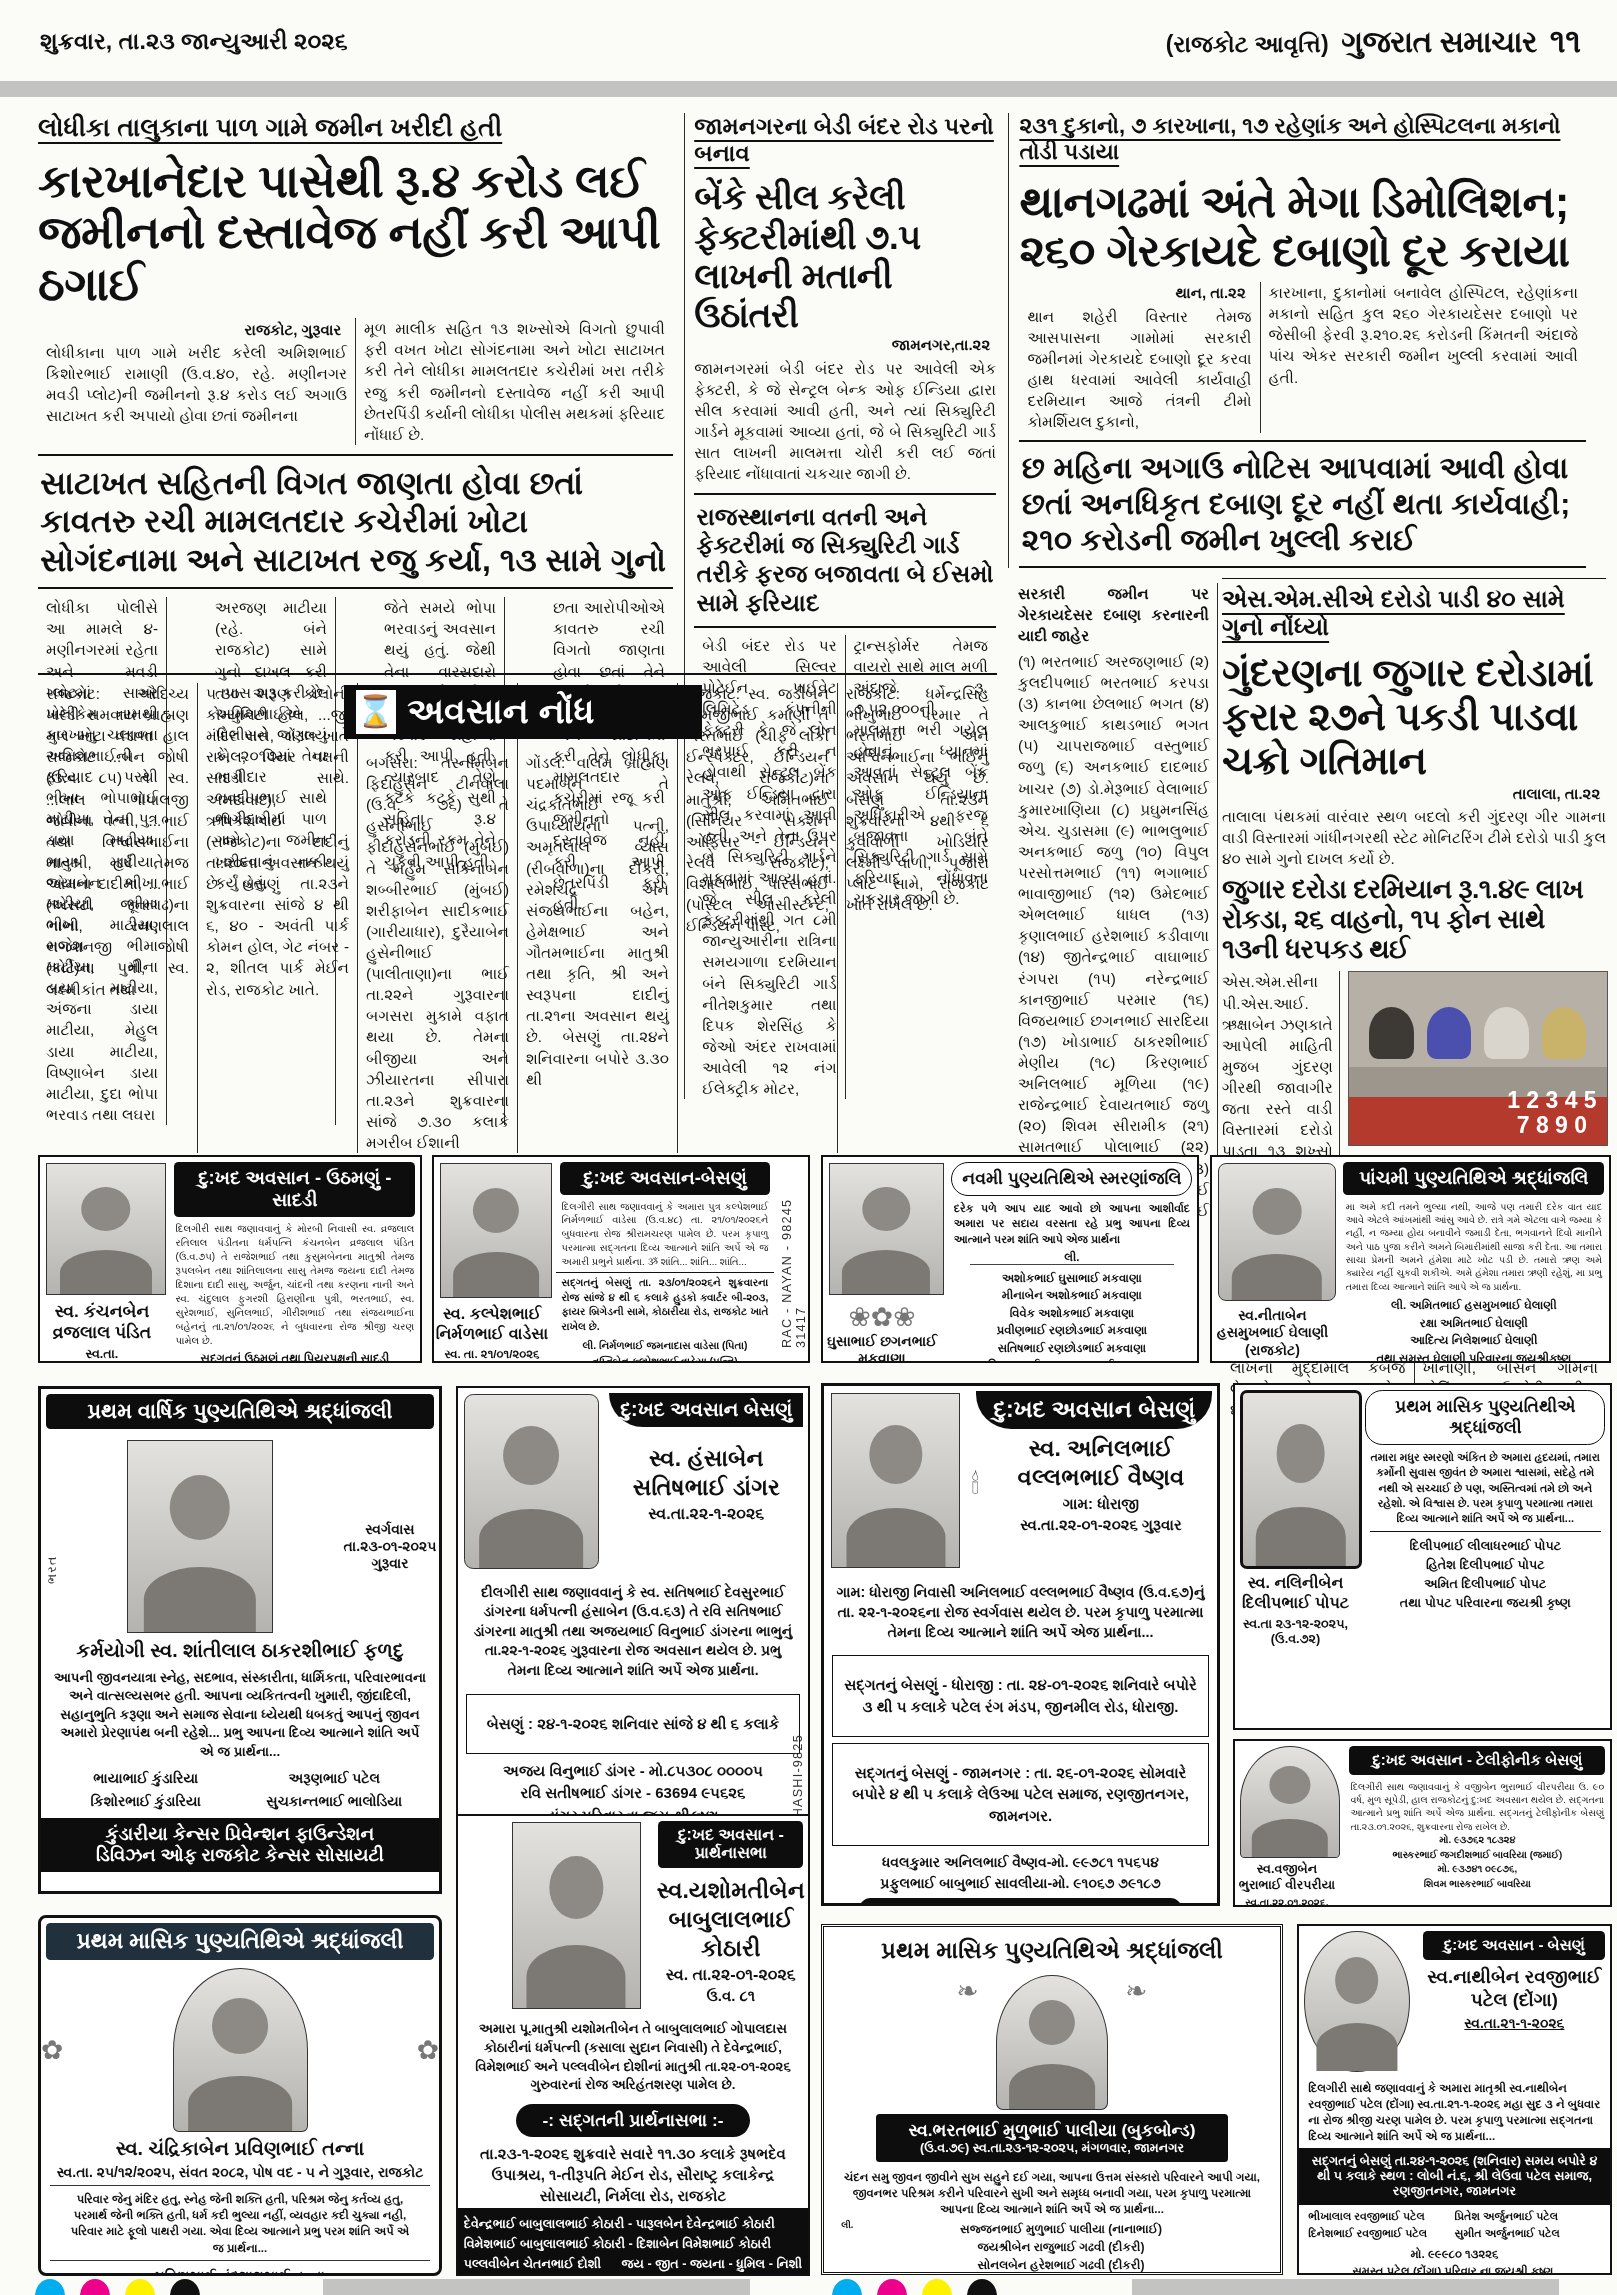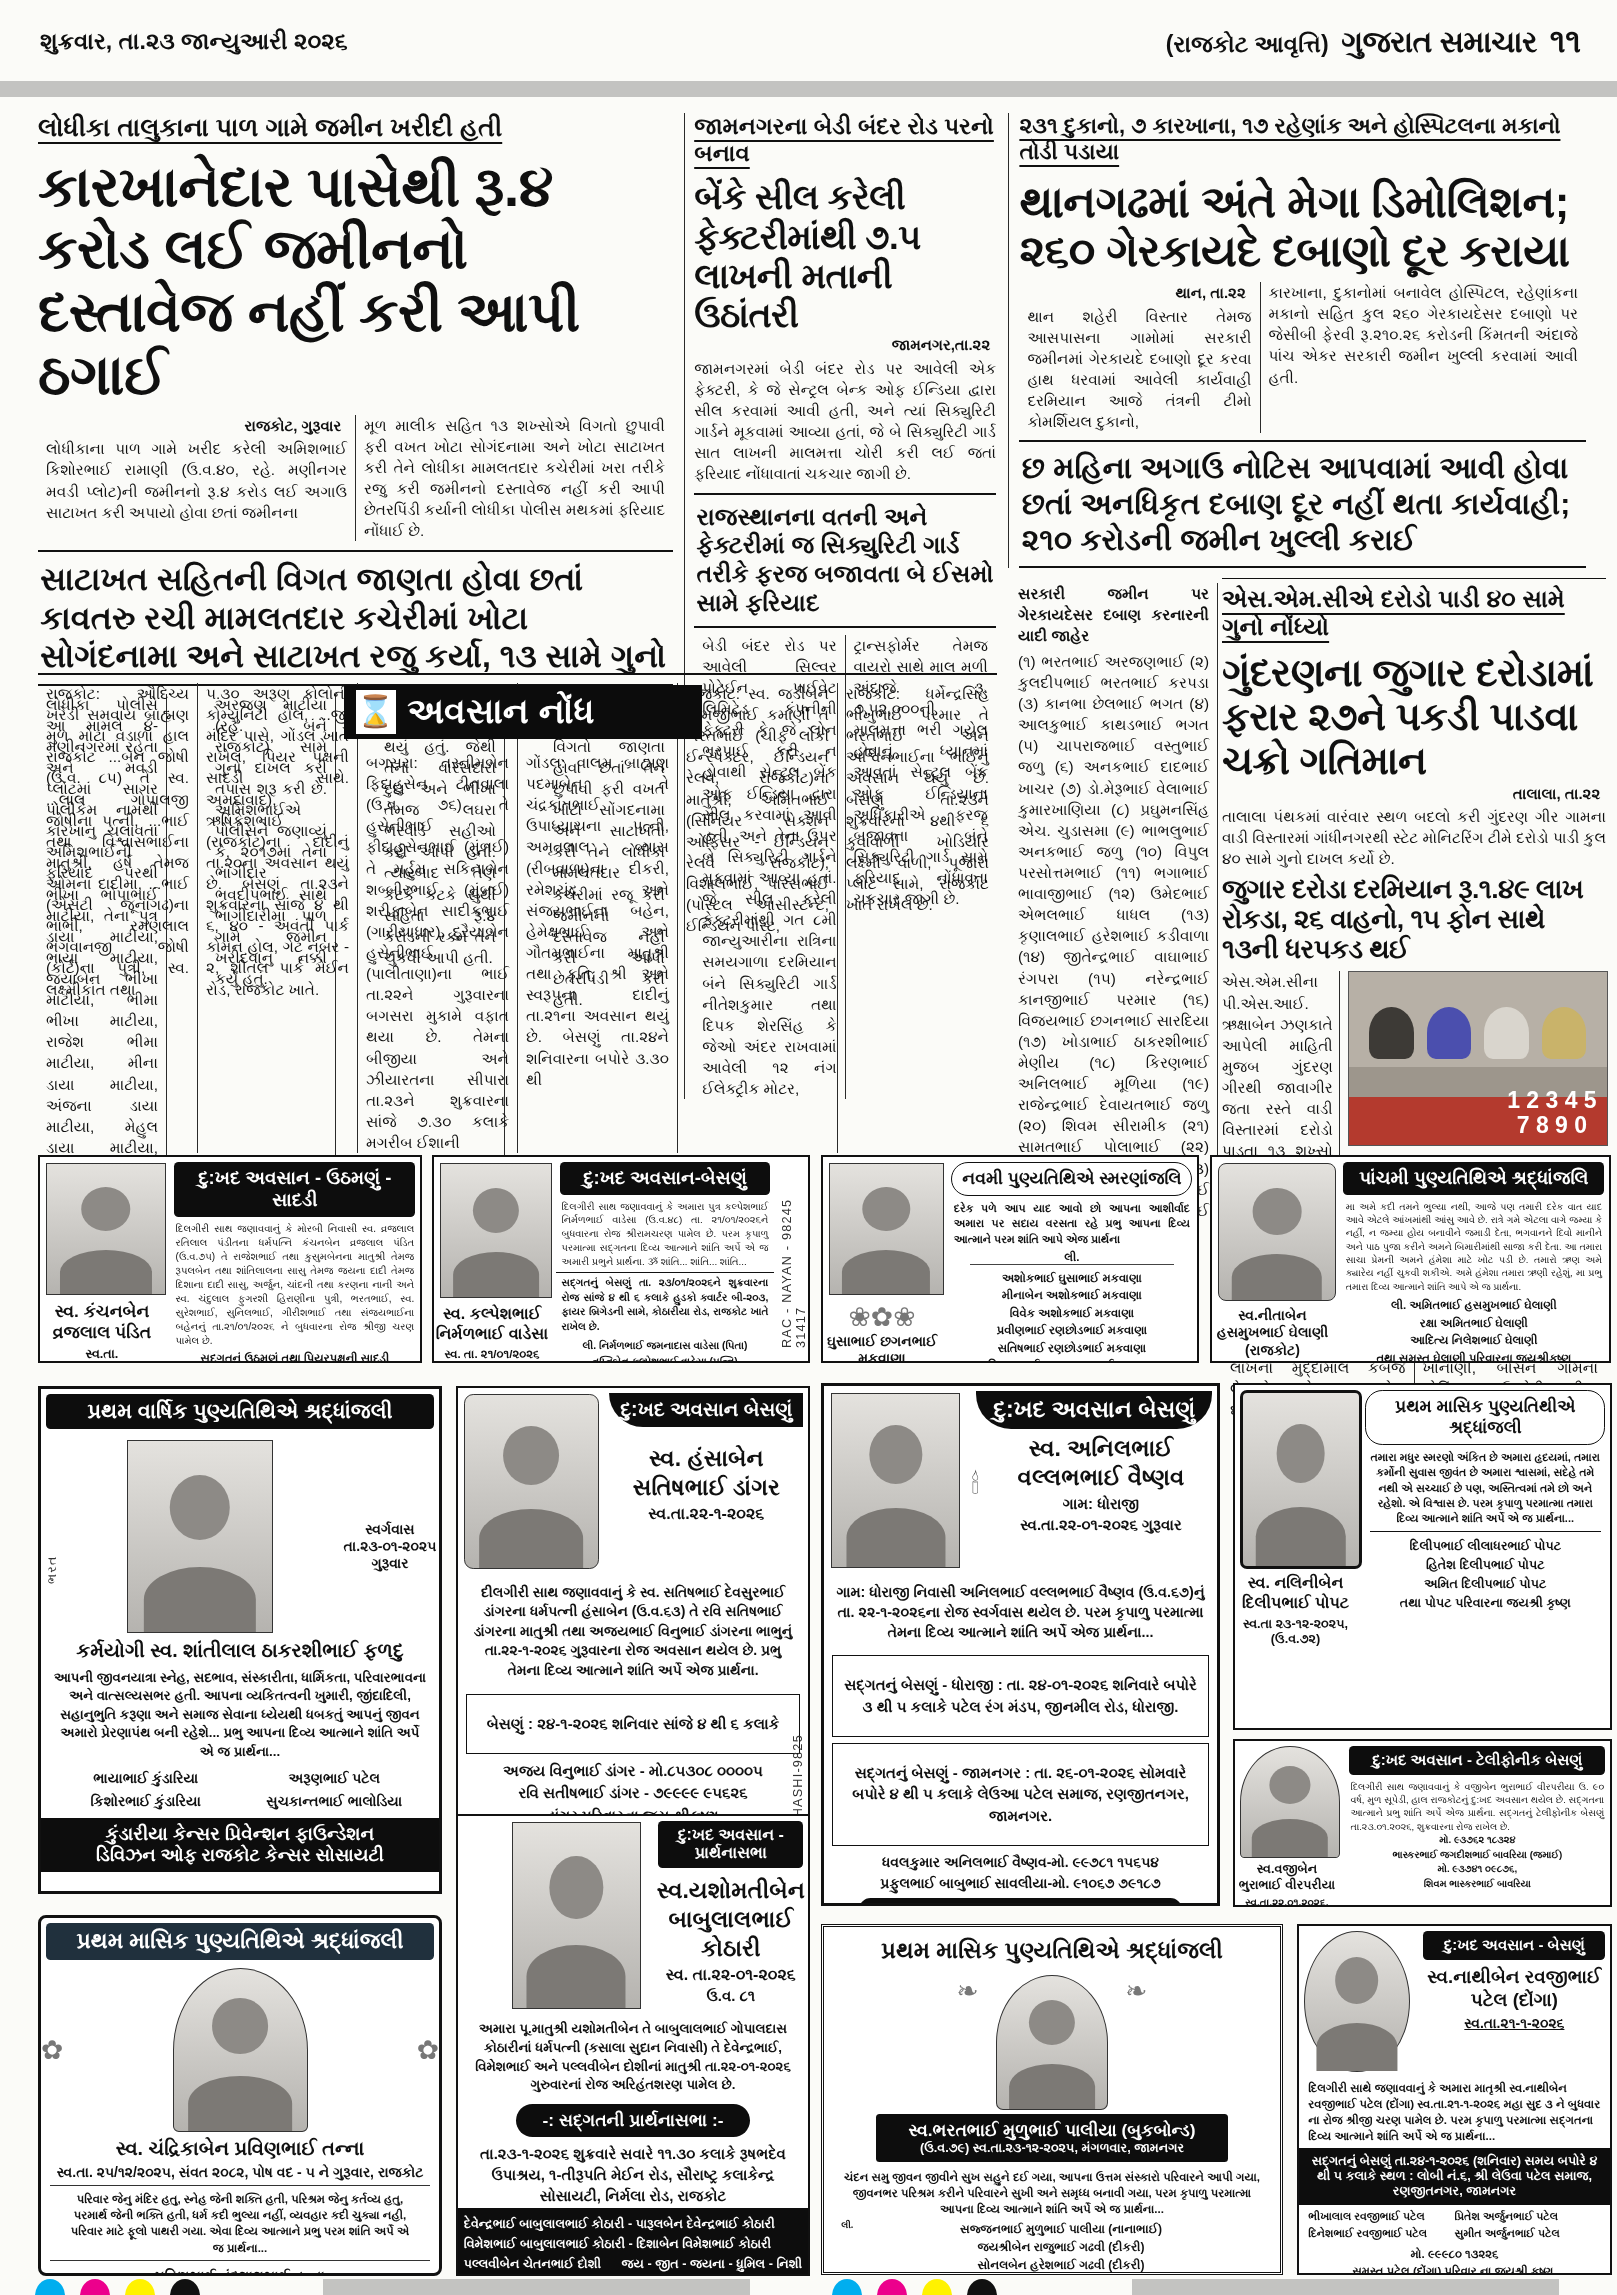--- a/index.html
+++ b/index.html
@@ -44,21 +44,21 @@
   <div class="abs" style="left:40px;top:28px;font-size:23px;font-weight:bold;">શુક્રવાર, તા.૨૩ જાન્યુઆરી ૨૦૨૬</div>
   <div class="abs" style="right:36px;top:23px;font-size:23px;display:flex;gap:12.7px;align-items:baseline;">
     <span style="font-weight:bold;">(રાજકોટ આવૃત્તિ)</span>
     <span style="font-weight:900;font-size:30px;letter-spacing:-0.6px;">ગુજરાત સમાચાર</span>
     <span style="font-weight:900;font-size:32px;">૧૧</span>
   </div>
   <div class="abs grayband" style="left:0;top:81px;width:1617px;height:16px;"></div>
 
   <div class="abs" style="left:38px;top:113px;width:635px;">
     <div class="kicker" style="font-size:25.4px;">લોધીકા તાલુકાના પાળ ગામે જમીન ખરીદી હતી</div>
-    <div class="headline" style="font-size:56px;margin-top:12.7px;">કારખાનેદાર પાસેથી રૂ.૪ કરોડ લઈ જમીનનો દસ્તાવેજ નહીં કરી આપી ઠગાઈ</div>
+    <div class="headline" style="font-size:46px;margin-top:12.7px;">કારખાનેદાર પાસેથી રૂ.૪ કરોડ લઈ જમીનનો દસ્તાવેજ નહીં કરી આપી ઠગાઈ</div>
     <div class="cols" style="margin-top:8px;">
       <div class="colrule" style="width:50%;">
         <div class="dateline">રાજકોટ, ગુરૂવાર</div>
         <div class="body-t">લોધીકાના પાળ ગામે ખરીદ કરેલી અમિશભાઈ કિશોરભાઈ રામાણી (ઉ.વ.૪૦, રહે. મણીનગર મવડી પ્લોટ)ની જમીનનો રૂ.૪ કરોડ લઈ અગાઉ સાટાખત કરી અપાયો હોવા છતાં જમીનના</div>
       </div>
       <div style="width:50%;">
         <div class="body-t">મૂળ માલીક સહિત ૧૩ શખ્સોએ વિગતો છુપાવી ફરી વખત ખોટા સોગંદનામા અને ખોટા સાટાખત કરી તેને લોધીકા મામલતદાર કચેરીમાં ખરા તરીકે રજુ કરી જમીનનો દસ્તાવેજ નહીં કરી આપી છેતરપિંડી કર્યાની લોધીકા પોલીસ મથકમાં ફરિયાદ નોંધાઈ છે.</div>
       </div>
     </div>
     <div class="subhead" style="font-size:32px;margin-top:9.2px;">સાટાખત સહિતની વિગત જાણતા હોવા છતાં કાવતરુ રચી મામલતદાર કચેરીમાં ખોટા સોગંદનામા અને સાટાખત રજુ કર્યા, ૧૩ સામે ગુનો</div>
@@ -286,21 +286,21 @@
       <div style="flex:1;">
         <div class="ad-head" style="font-size:19.6px;border-radius:0 0 0 35px;">દુ:ખદ અવસાન બેસણું</div>
         <div class="ad-name" style="font-size:23px;margin-top:17.3px;">સ્વ. હંસાબેન સતિષભાઈ ડાંગર</div>
         <div class="ad-date" style="font-size:16px;">સ્વ.તા.૨૨-૧-૨૦૨૬</div>
       </div>
     </div>
     <div class="ad-body" style="font-size:14px;font-weight:bold;padding:8px 12.7px;text-align:center;">દીલગીરી સાથ જણાવવાનું કે સ્વ. સતિષભાઈ દેવસુરભાઈ ડાંગરના ધર્મપત્ની હંસાબેન (ઉ.વ.૬૩) તે રવિ સતિષભાઈ ડાંગરના માતુશ્રી તથા અજયભાઈ વિનુભાઈ ડાંગરના ભાભુનું તા.૨૨-૧-૨૦૨૬ ગુરૂવારના રોજ અવસાન થયેલ છે. પ્રભુ તેમના દિવ્ય આત્માને શાંતિ અર્પે એજ પ્રાર્થના.</div>
     <div class="besnu-box">બેસણું : ૨૪-૧-૨૦૨૬ શનિવાર સાંજે ૪ થી ૬ કલાકે</div>
     <div class="names" style="font-size:15px;margin-top:4.6px;">
       <div>અજય વિનુભાઈ ડાંગર - મો.૮૫૩૦૮ ૦૦૦૦૫</div>
-      <div>રવિ સતીષભાઈ ડાંગર - ૭૯૯૯૯ ૯૫૬૨૬</div>
+      <div>રવિ સતીષભાઈ ડાંગર - 63694 ૯૫૬૨૬</div>
       <div>ડાંગર પરિવારના જય શ્રીકૃષ્ણ</div>
     </div>
     <div class="vert abs" style="right:3.5px;top:266px;height:173px;">SHASHI-9825</div>
   </div>
 
   <div class="ad" style="left:821px;top:1383px;width:399px;height:523px;border-width:3.5px;">
     <div style="display:flex;gap:4.6px;">
       <div class="portrait" style="width:127px;height:173px;margin:7px;"></div>
       <div style="flex:1;">
         <div class="ad-head" style="font-size:23px;border-radius:0 0 35px 35px;">દુ:ખદ અવસાન બેસણું</div>

